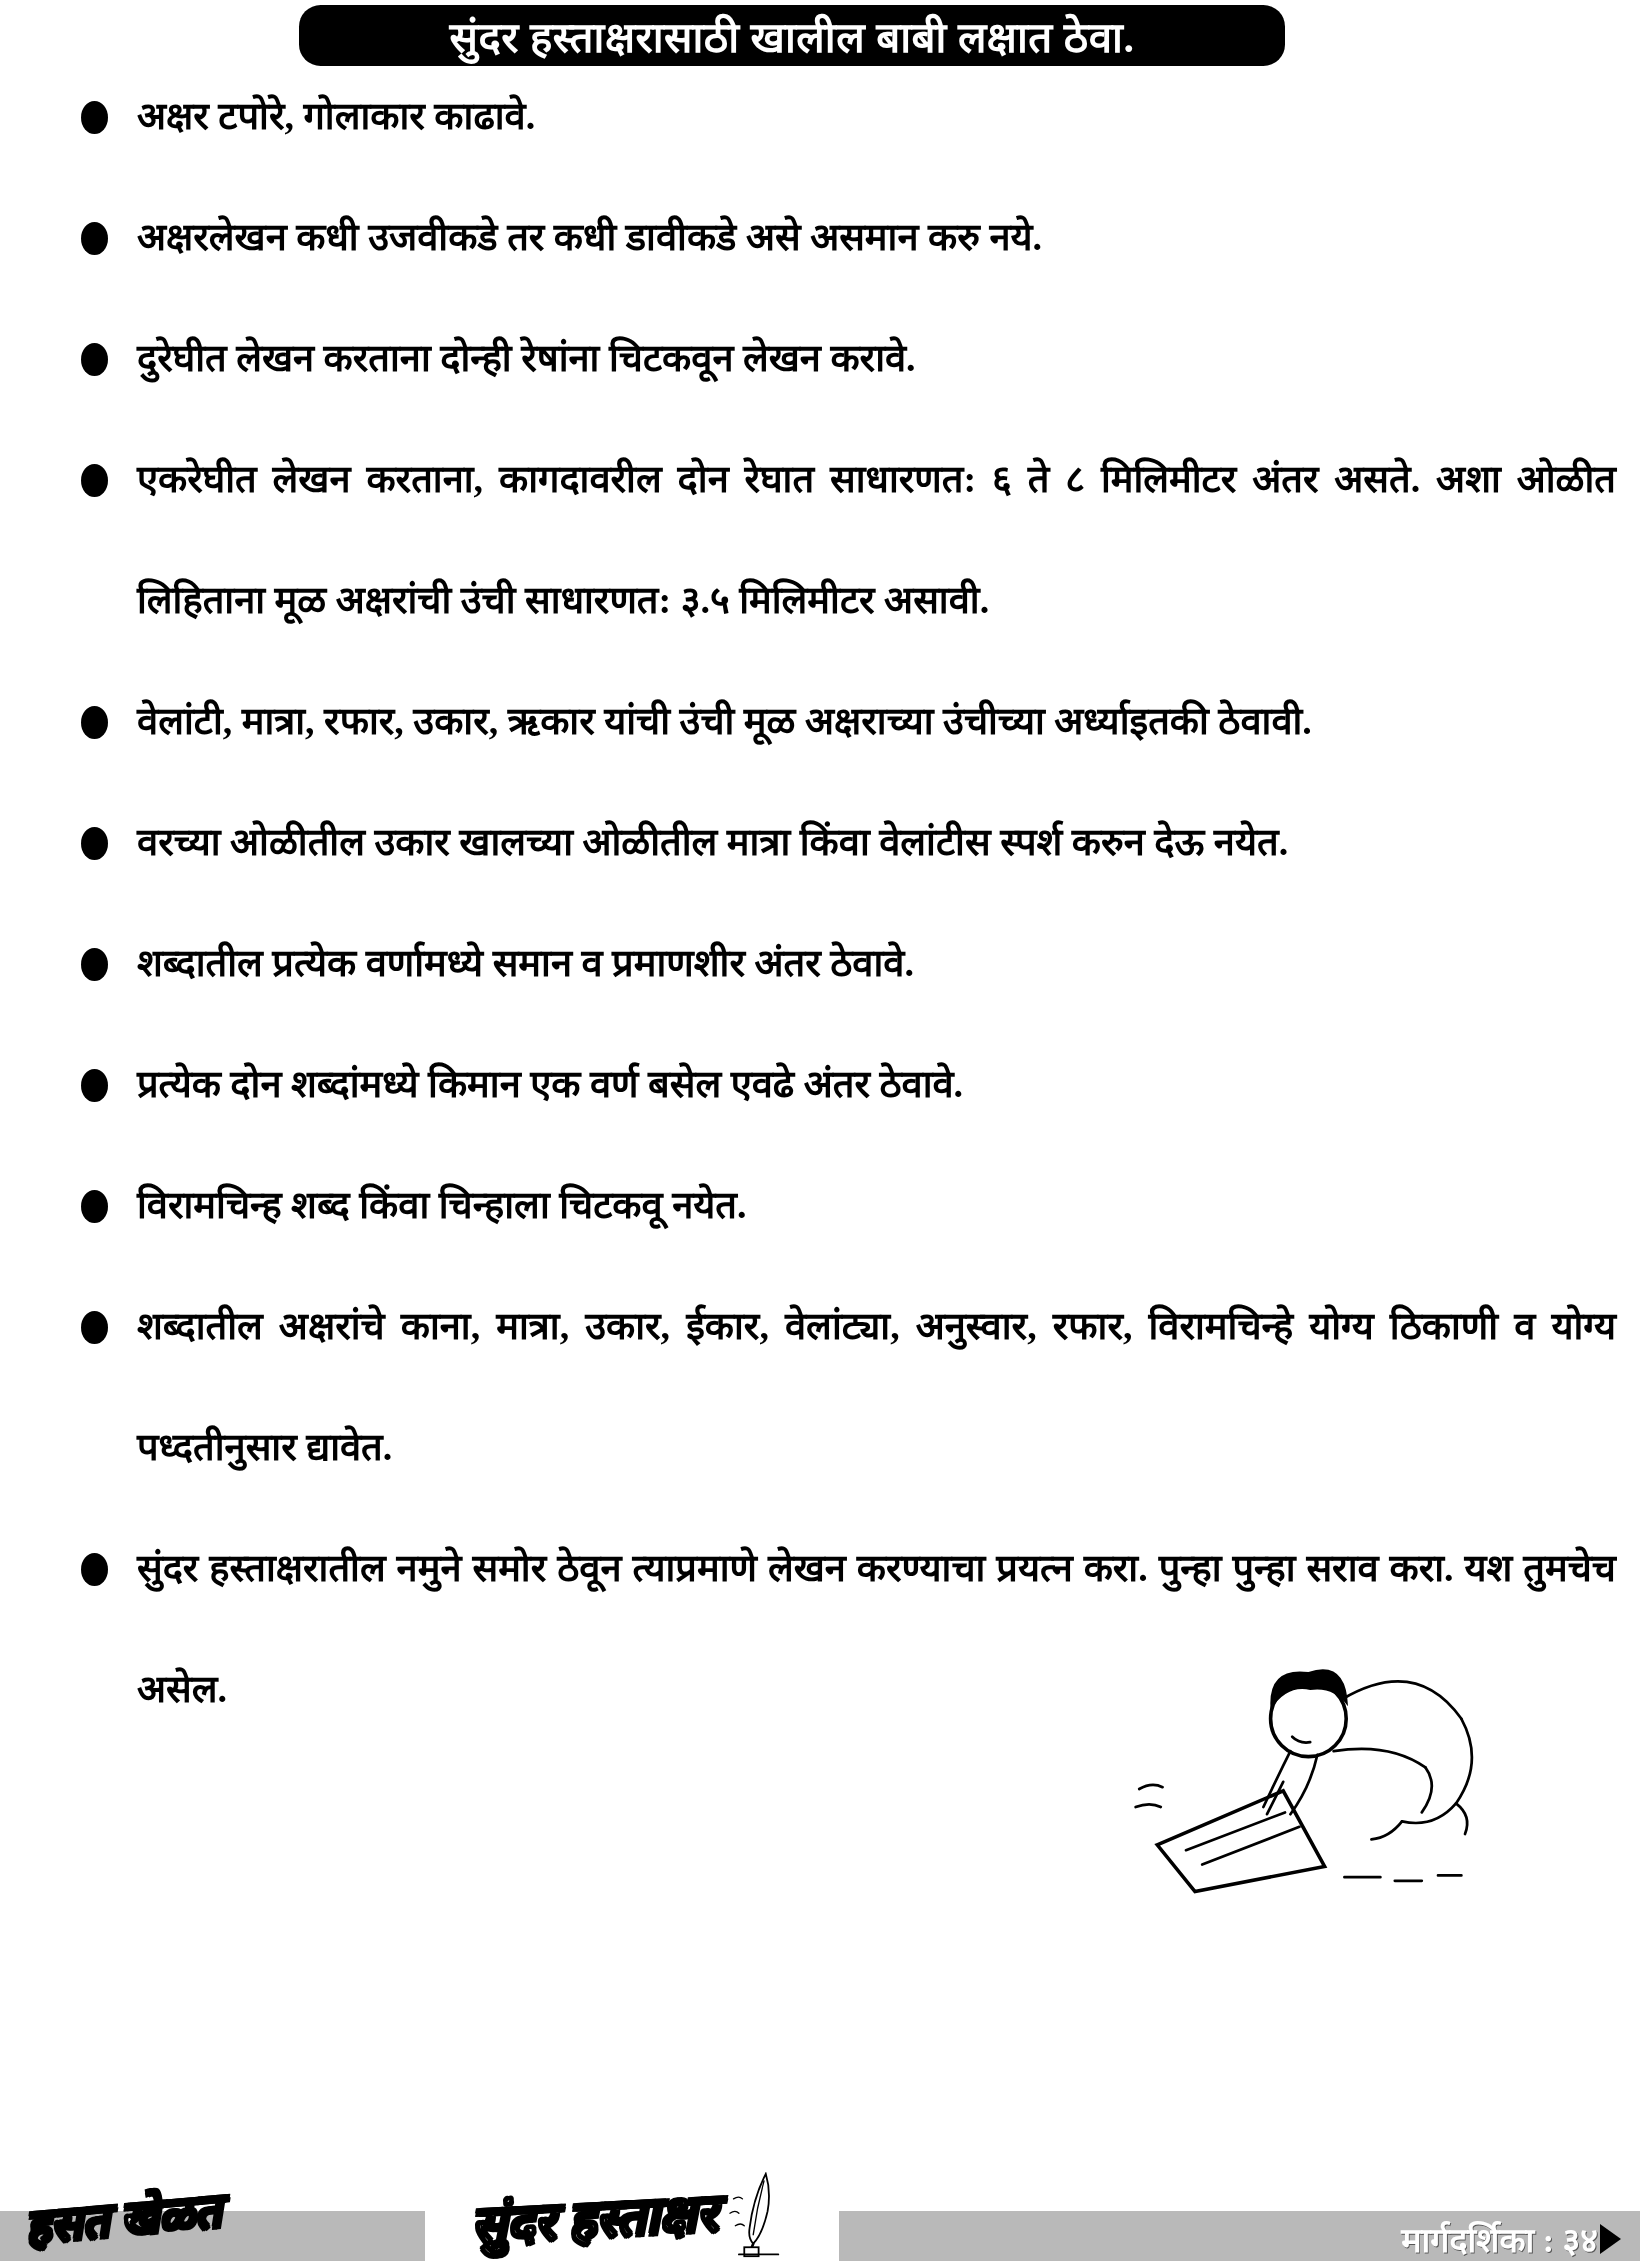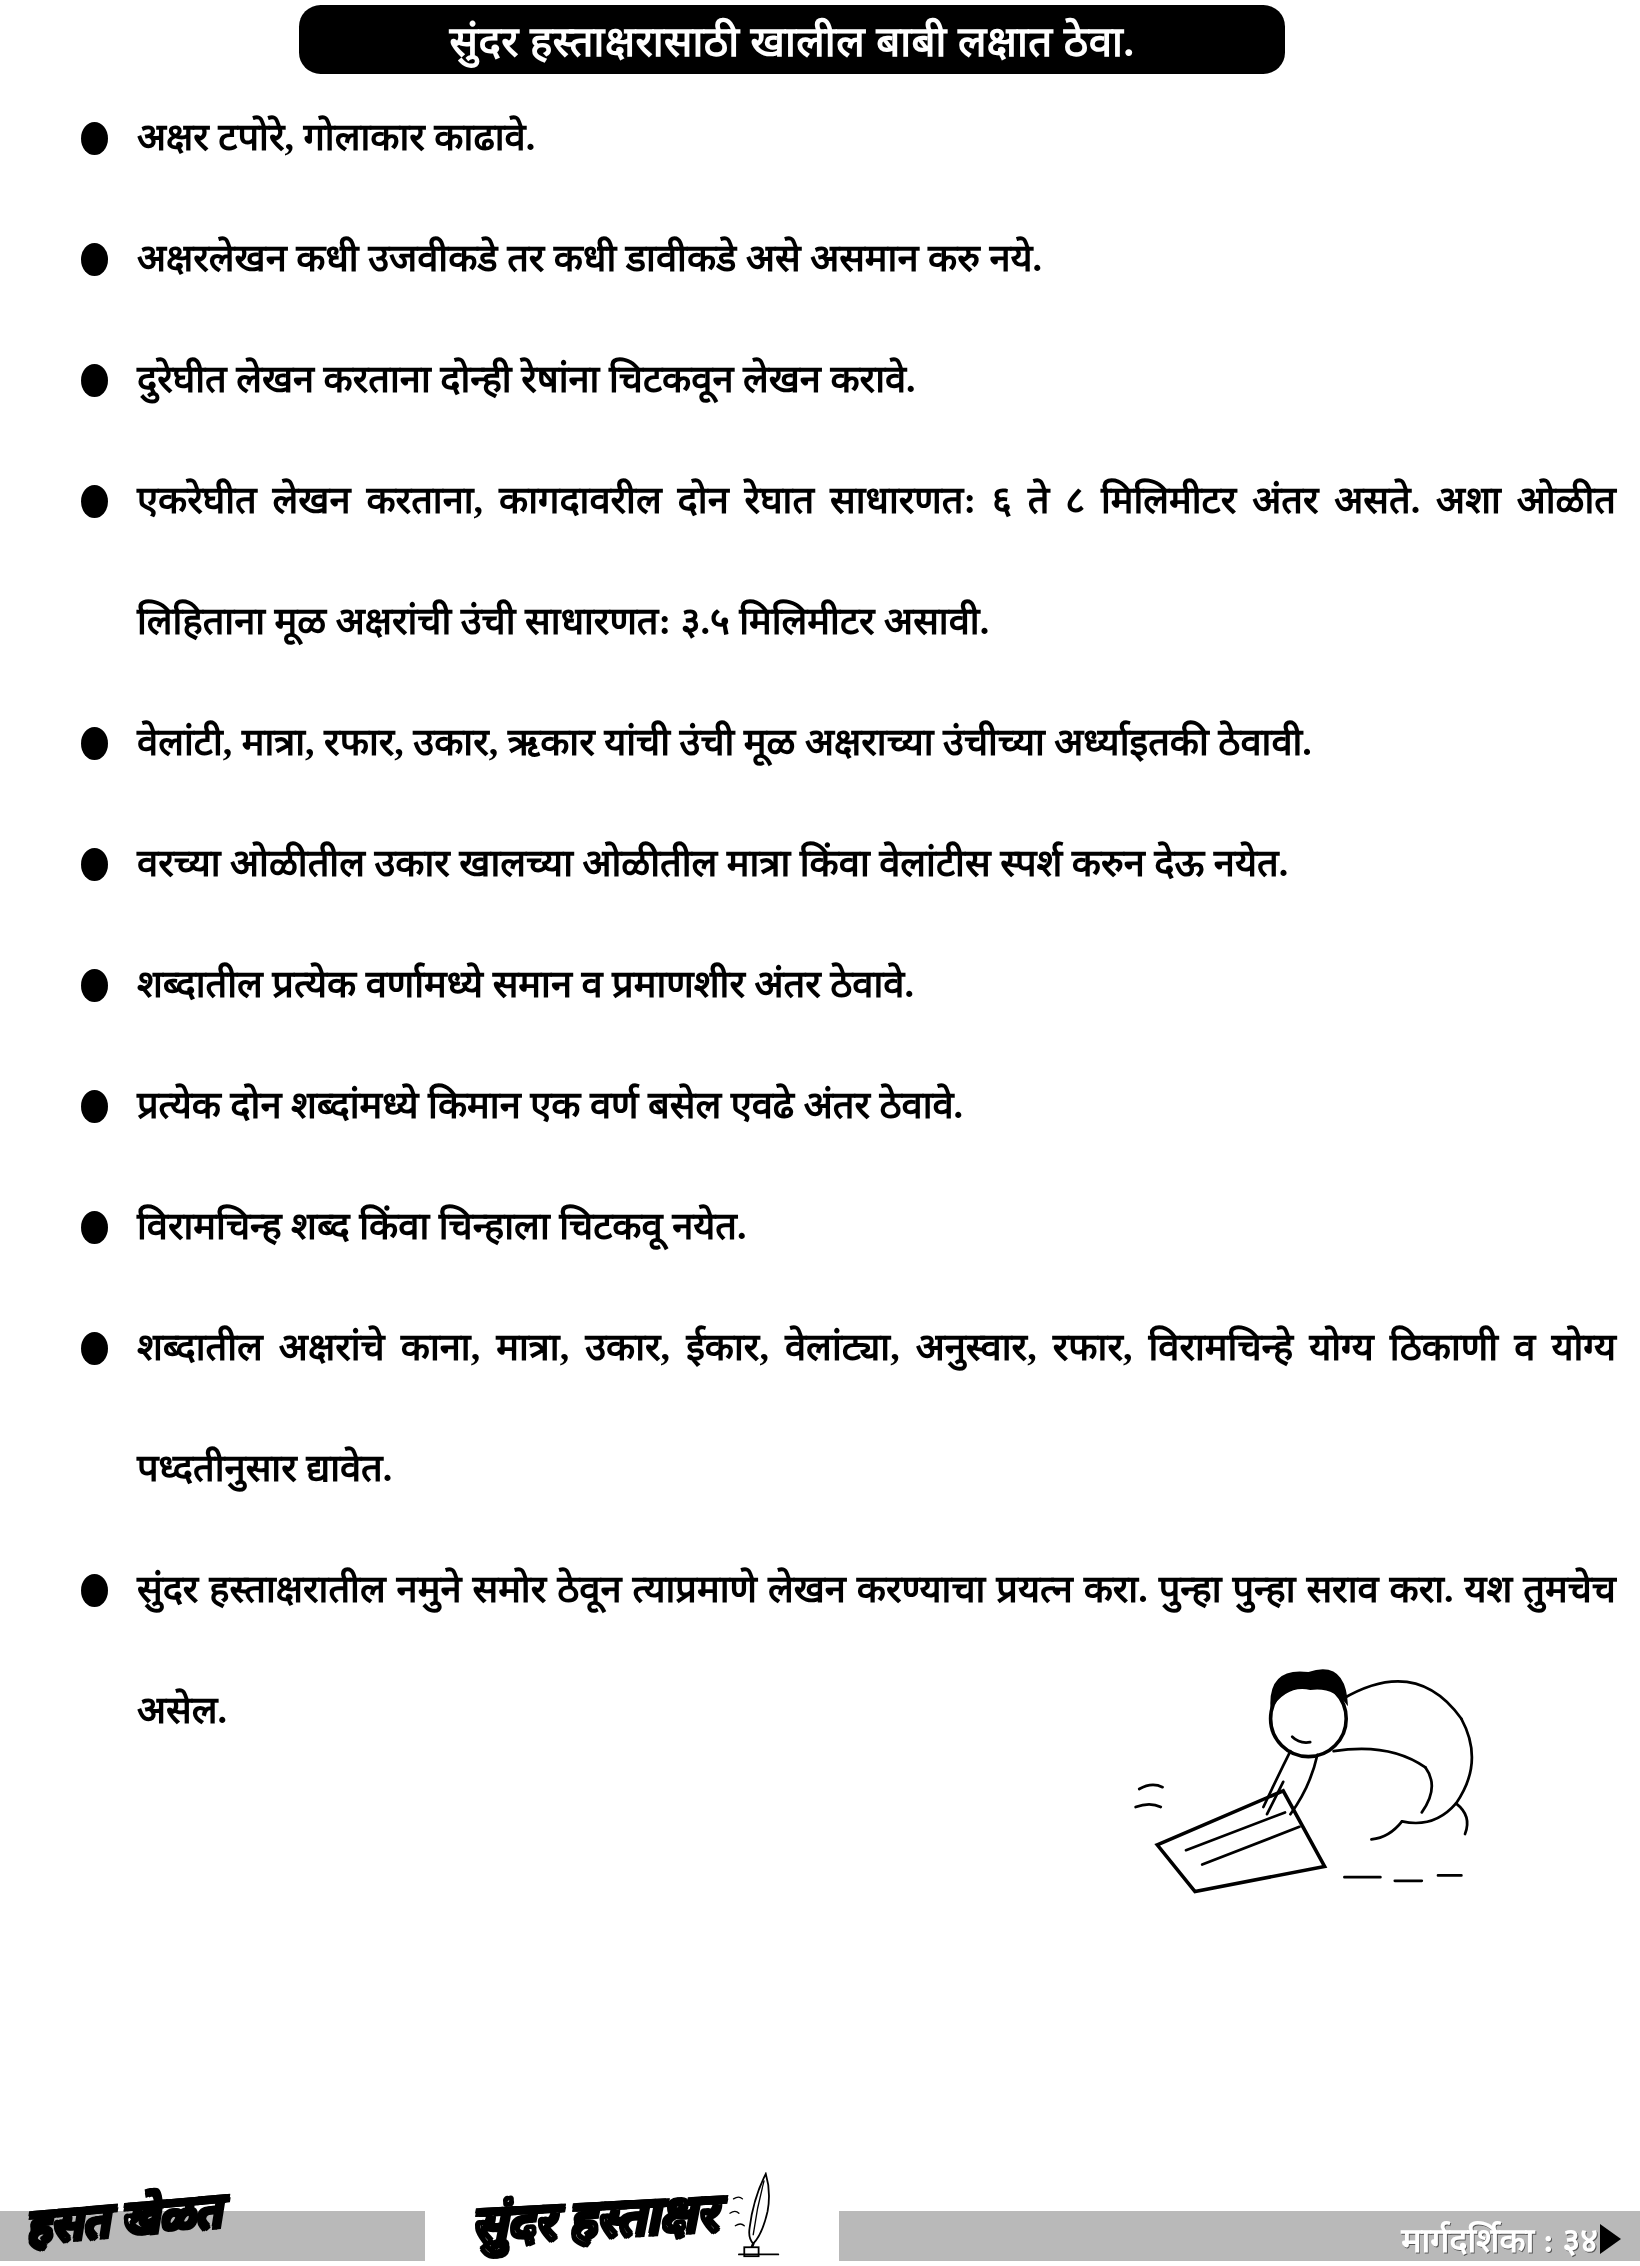--- a/index.html
+++ b/index.html
@@ -3,31 +3,31 @@
 <meta charset="utf-8">
 <style>
   html,body{margin:0;padding:0;background:#ffffff;}
   body{
     width:1641px;height:2266px;position:relative;overflow:hidden;
     font-family:"Liberation Serif","DejaVu Sans",serif;
     color:#000;
   }
   
   .title-box{
-    position:absolute;left:299px;top:5.4px;width:986px;height:69px;
+    position:absolute;left:299px;top:5.4px;width:986px;height:61px;
     background:#000;border-radius:21.6px;
     display:flex;align-items:center;justify-content:center;
   }
   .title-box .title-text{
     color:#fff;font-size:42px;font-weight:bold;letter-spacing:0.5px;
     white-space:nowrap;
   }
   
   ul.points{
-    list-style:none;margin:0;padding:77px 25px 0 79px;
+    list-style:none;margin:0;padding:56px 25px 0 79px;
     position:relative;z-index:2;
   }
   ul.points li{
     position:relative;padding-left:58px;
     font-size:38px;font-weight:bold;line-height:121px;
     text-align:justify;text-justify:inter-word;
   }
   ul.points li .dot{
     position:absolute;left:1.8px;top:45px;width:27px;height:33px;
     background:#000;border-radius:50%;

